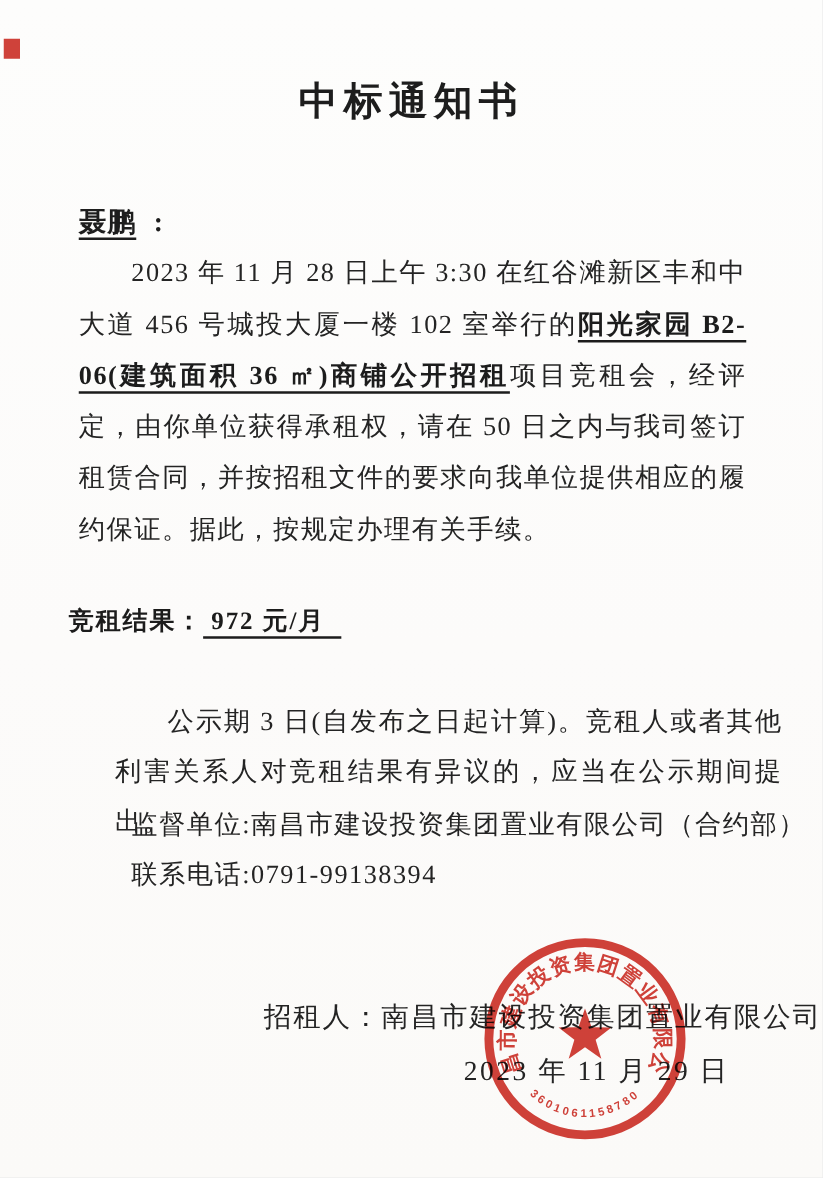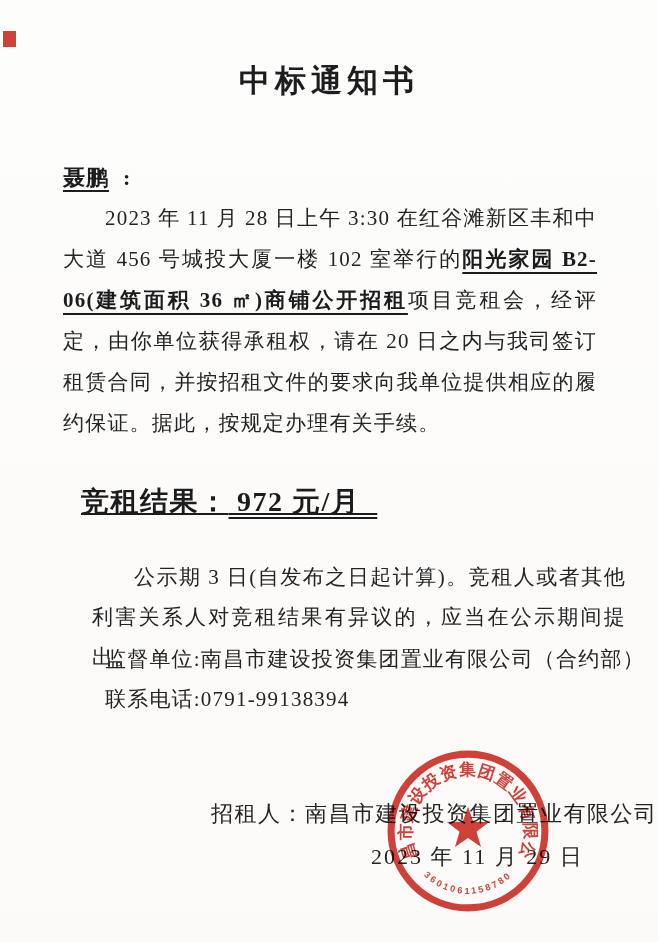--- a/index.html
+++ b/index.html
@@ -40,22 +40,22 @@
     letter-spacing:1.2px;color:#242424;
   }
   .para.p1{top:198px;text-indent:42px;}
   .hl{
     font-weight:700;
     text-decoration:underline;
     text-underline-offset:6px;
     color:#1c1c1c;
   }
   .result-line{
-    position:absolute;left:81px;top:483px;
-    font-size:28px;font-weight:700;color:#1c1c1c;letter-spacing:1.5px;text-decoration:underline;
+    position:absolute;left:55px;top:483px;
+    font-size:20px;font-weight:700;color:#1c1c1c;letter-spacing:1.5px;
   }
   .result-value{
     text-decoration:underline;
     text-underline-offset:6px;
     white-space:pre;
   }
   .para.p2{top:557px;text-indent:42px;line-height:40px;margin-left:29px;}
   .line-indent{
     position:absolute;left:105px;
     font-size:21px;letter-spacing:1.2px;color:#242424;
@@ -92,21 +92,21 @@
 
   <div class="corner-mark"></div>
 
   <h1 class="title">中标通知书</h1>
 
   <div class="greeting">
     <span class="name">聂鹏</span><span>:</span>
   </div>
 
   <div class="para p1">
-    <span>2023 年 11 月 28 日上午 3:30 在红谷滩新区丰和中大道 456 号城投大厦一楼 102 室举行的</span><span class="hl">阳光家园 B2-06(建筑面积 36 ㎡)商铺公开招租</span><span>项目竞租会，经评定，由你单位获得承租权，请在 20 日之内与我司签订租赁合同，并按招租文件的要求向我单位提供相应的履约保证。据此，按规定办理有关手续。</span>
+    <span>2023 年 11 月 28 日上午 3:30 在红谷滩新区丰和中大道 456 号城投大厦一楼 102 室举行的</span><span class="hl">阳光家园 B2-06(建筑面积 36 ㎡)商铺公开招租</span><span>项目竞租会，经评定，由你单位获得承租权，请在 50 日之内与我司签订租赁合同，并按招租文件的要求向我单位提供相应的履约保证。据此，按规定办理有关手续。</span>
   </div>
 
   <div class="result-line">
     <span>竞租结果：</span><span class="result-value"> 972 元/月  </span>
   </div>
 
   <div class="para p2">公示期 3 日(自发布之日起计算)。竞租人或者其他利害关系人对竞租结果有异议的，应当在公示期间提出。</div>
 
   <div class="line-indent supervisor">监督单位:南昌市建设投资集团置业有限公司（合约部）</div>
 

